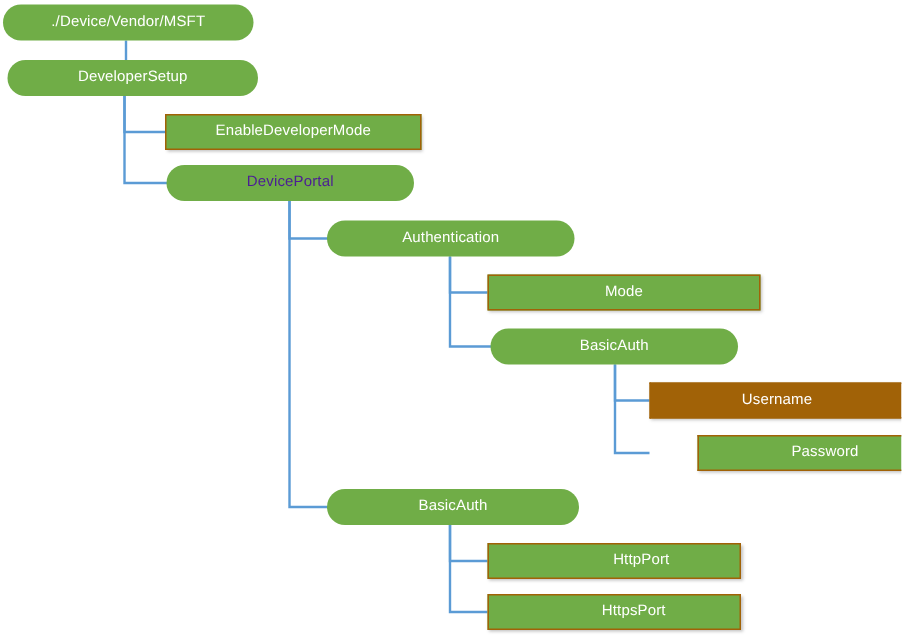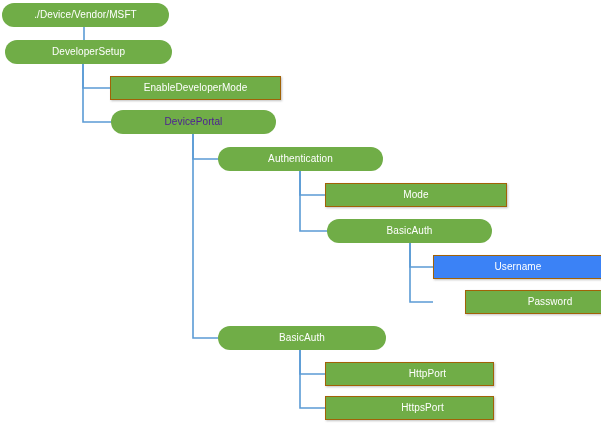--- a/index.html
+++ b/index.html
@@ -82,21 +82,21 @@
       </div>
       <div class="node pill" style="left: 218px; top: 147px; width: 165px; height: 24px; background: rgb(112, 173, 71); color: rgb(255, 255, 255);">
         <span>Authentication</span>
       </div>
       <div class="node rect" style="left: 325px; top: 183px; width: 182px; height: 24px; background: rgb(112, 173, 71); color: rgb(255, 255, 255);">
         <span>Mode</span>
       </div>
       <div class="node pill" style="left: 327px; top: 219px; width: 165px; height: 24px; background: rgb(112, 173, 71); color: rgb(255, 255, 255); justify-content: center;">
         <span>BasicAuth</span>
       </div>
-      <div class="node rect rect-clip" style="left: 433px; top: 255px; width: 169px; height: 24px; background: #3b82f6; color: rgb(255, 255, 255);">
+      <div class="node rect rect-clip" style="left: 433px; top: 255px; width: 169px; height: 24px; background: #a16207; color: rgb(255, 255, 255);">
         <span>Username</span>
       </div>
       <div class="node rect rect-clip" style="left: 433px; top: 290px; width: 169px; height: 24px; background: rgb(112, 173, 71); color: rgb(255, 255, 255); margin-left: 32px;">
         <span>Password</span>
       </div>
       <div class="node pill" style="left: 218px; top: 326px; width: 168px; height: 24px; background: rgb(112, 173, 71); color: rgb(255, 255, 255);">
         <span>BasicAuth</span>
       </div>
       <div class="node rect" style="left: 325px; top: 362px; width: 169px; height: 24px; background: rgb(112, 173, 71); color: rgb(255, 255, 255); padding-left: 36px;">
         <span>HttpPort</span>

